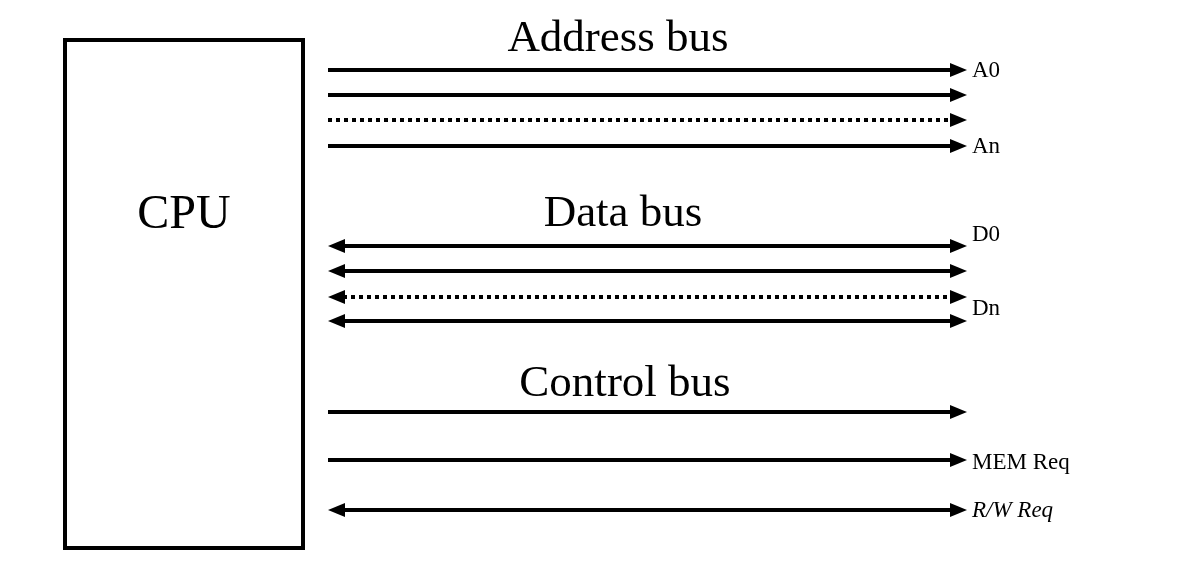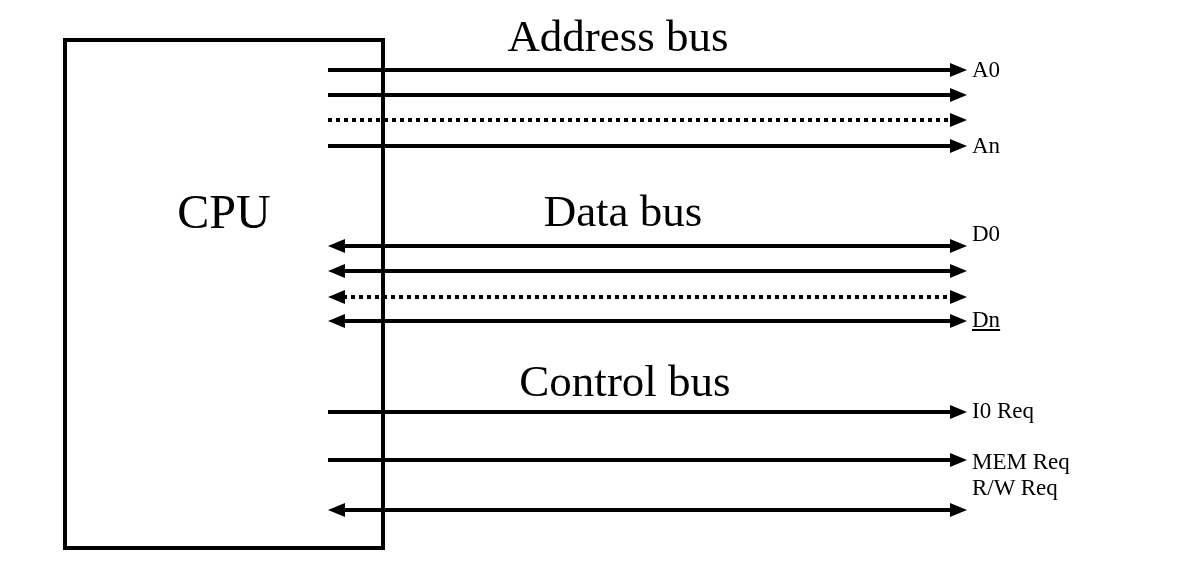--- a/index.html
+++ b/index.html
@@ -2,21 +2,21 @@
 <html><head>
 <meta charset="utf-8">
 <style>
   html,body{margin:0;padding:0;background:#ffffff;}
   .canvas{
     position:relative;width:1178px;height:564px;background:#ffffff;
     font-family:"Liberation Serif","DejaVu Serif",serif;color:#000;
     overflow:hidden;
   }
   .cpu-box{
-    position:absolute;left:63px;top:38px;width:322px;height:512px;
+    position:absolute;left:63px;top:38px;width:242px;height:512px;
     border:4px solid #000;background:#fff;box-sizing:border-box;
   }
   .cpu-label{
     position:absolute;left:0;right:0;top:144px;text-align:center;
     font-size:48px;line-height:52px;
   }
   .bus-title{
     position:absolute;transform:translateX(-50%);
     font-size:45px;line-height:48px;white-space:nowrap;
   }
@@ -39,22 +39,22 @@
   .sig-addr-1{top:62px;}  .sig-addr-2{top:87px;}
   .sig-addr-3{top:112px;} .sig-addr-4{top:138px;}
   .sig-data-1{top:238px;} .sig-data-2{top:263px;}
   .sig-data-3{top:289px;} .sig-data-4{top:313px;}
   .sig-ctrl-1{top:404px;} .sig-ctrl-2{top:452px;} .sig-ctrl-3{top:502px;}
 
   .signal-label{
     position:absolute;left:972px;font-size:23px;line-height:40px;white-space:nowrap;
   }
   .lbl-a0{top:50px;} .lbl-an{top:126px;font-family:Liberation Serif, serif;}
-  .lbl-d0{top:214px;} .lbl-dn{top:300px;text-decoration:underline;}
-  .lbl-ioreq{top:391px;} .lbl-memreq{top:442px;} .lbl-rwreq{top:468px;}
+  .lbl-d0{top:214px;} .lbl-dn{top:288px;}
+  .lbl-ioreq{top:391px;} .lbl-memreq{top:442px;} .lbl-rwreq{top:490px;font-style:italic;}
 </style>
 </head>
 <body>
 
 <div class="canvas">
 
   <div class="cpu-box">
     <div class="cpu-label">CPU</div>
   </div>
 
@@ -111,17 +111,16 @@
   <div class="signal sig-ctrl-3">
     <span class="ah left"></span>
     <span class="wire"></span>
     <span class="ah right"></span>
   </div>
 
   <div class="signal-label lbl-a0">A0</div>
   <div class="signal-label lbl-an">An</div>
   <div class="signal-label lbl-d0">D0</div>
   <div class="signal-label lbl-dn">Dn</div>
-  <div class="signal-label lbl-ioreq">I0 Req</div>
   <div class="signal-label lbl-memreq">MEM Req</div>
   <div class="signal-label lbl-rwreq">R/W Req</div>
 
 </div>
 
 </body></html>

